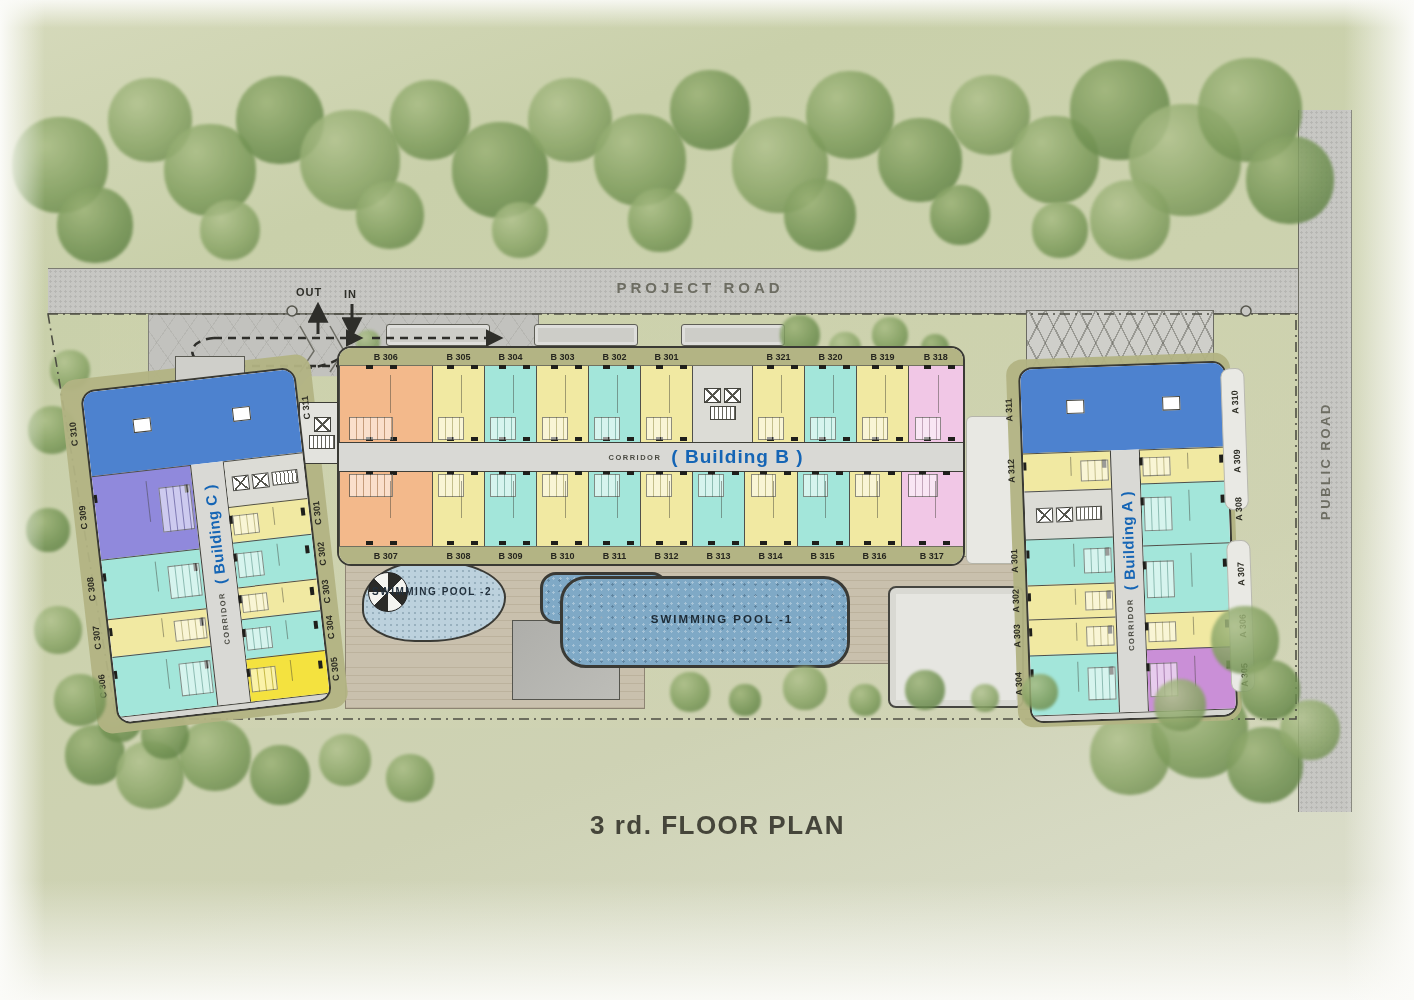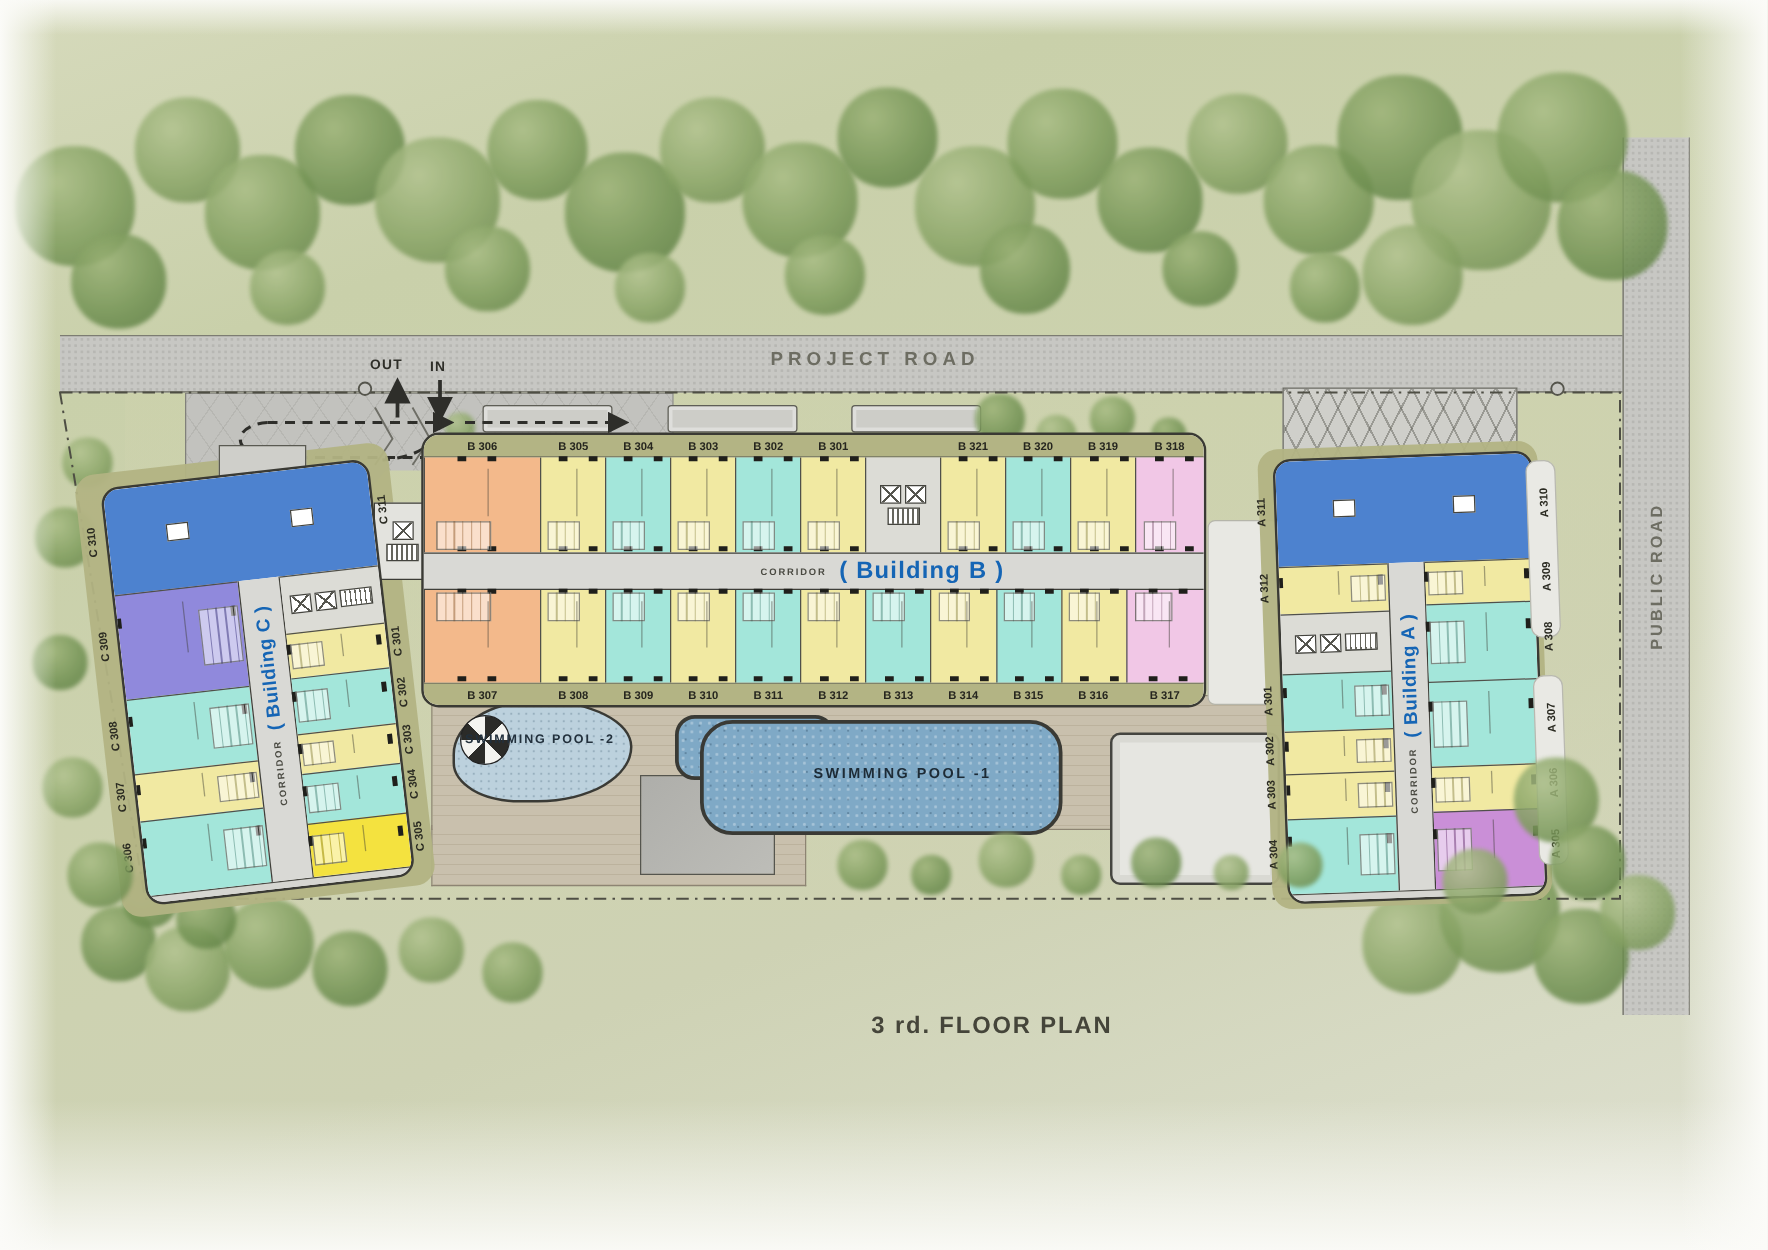--- a/index.html
+++ b/index.html
@@ -105,21 +105,21 @@
   .vname{font-size:15px;font-weight:bold;color:#1565b5;letter-spacing:.5px;}
   .bstrip{height:6px;background:#d6d6d1;border-top:1px solid #4a4a44;}
   .lcol{position:absolute;top:0;width:17px;display:flex;flex-direction:column;z-index:3;}
   .lcell{display:flex;align-items:center;justify-content:center;}
   .lcell span{transform:rotate(-90deg);font-size:9px;font-weight:bold;color:#2b2b22;white-space:nowrap;}
   .astrip{position:absolute;background:#e9e9e4;border-radius:9px;width:22px;right:-22px;z-index:1;border:1px solid #b9b9b0;}
   #pad-ba{left:966px;top:416px;width:56px;height:146px;background:#e8e8e3;border:1px solid #b5b5aa;border-radius:6px;z-index:4;}
   
   #c-porch{left:175px;top:356px;width:68px;height:26px;background:#cfcfca;border:1px solid #5a5a52;z-index:5;}
   
-  #plan-title{left:590px;top:810px;width:300px;text-align:right;font-size:19px;font-weight:bold;letter-spacing:1.5px;color:#45453a;z-index:9;}
+  #plan-title{left:590px;top:810px;width:300px;text-align:left;font-size:26px;font-weight:bold;letter-spacing:1.5px;color:#45453a;z-index:9;}
   #vignette{left:0;top:0;width:1414px;height:1000px;pointer-events:none;z-index:8;
     background:linear-gradient(90deg,#fbfbf8,rgba(251,251,248,0) 45px),
                linear-gradient(270deg,#fbfbf8,rgba(251,251,248,0) 70px),
                linear-gradient(180deg,rgba(251,251,248,.9),rgba(251,251,248,0) 28px),
                linear-gradient(0deg,rgba(251,251,248,.95),rgba(251,251,248,0) 120px);}
   svg.overlay{position:absolute;left:0;top:0;z-index:4;}
 </style>
 </head>
 <body>
 

